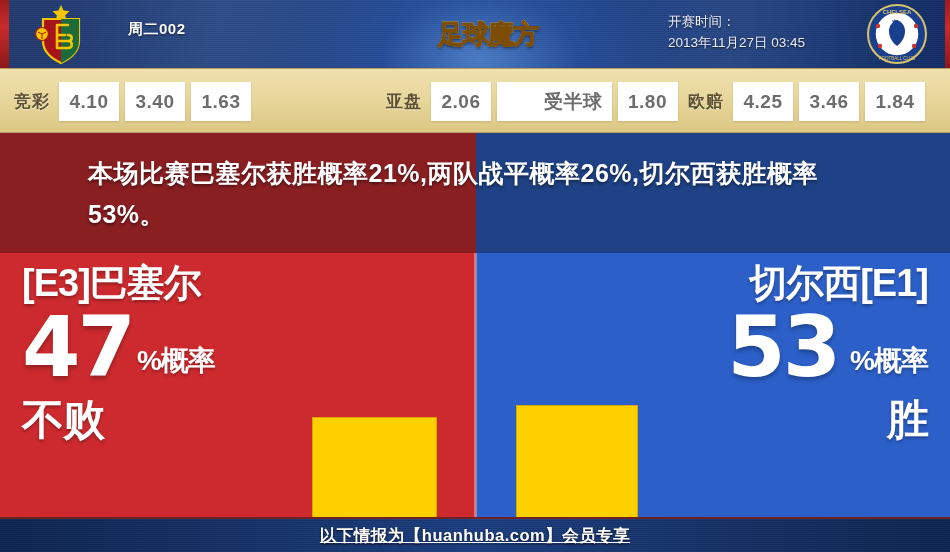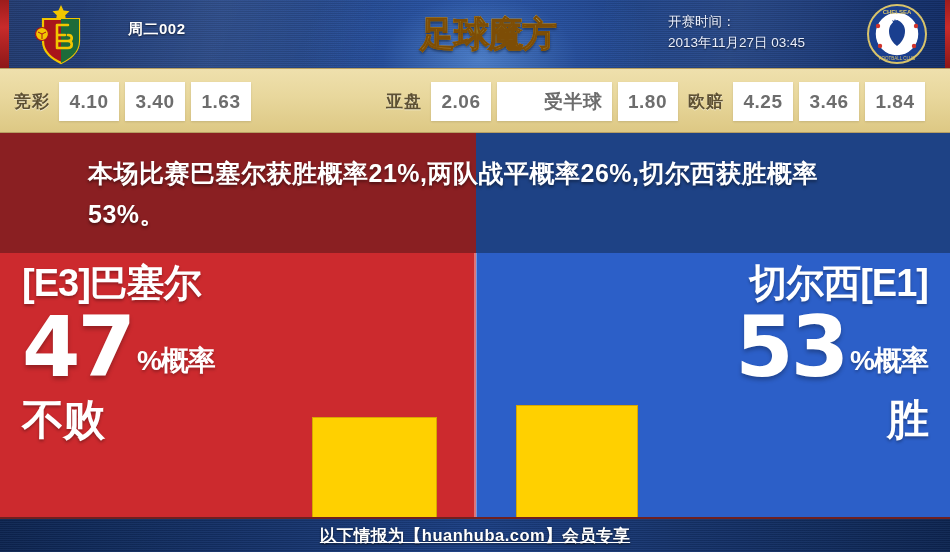--- a/index.html
+++ b/index.html
@@ -58,21 +58,21 @@
   .kickoff {
     position:absolute; left:668px; top:11px; width:220px;
     color:#e9eefc; font-size:13.5px; line-height:21px;
     text-shadow:0 1px 2px rgba(0,0,0,.65);
   }
   .brand {
     position:absolute; left:418px; top:11px; width:140px; height:46px;
     display:flex; align-items:center; justify-content:center;
   }
   .brand-text {
-    font-size:35px; font-weight:bold; letter-spacing:-1px;
+    font-size:26px; font-weight:bold; letter-spacing:-1px;
     background:linear-gradient(180deg,#fff6bd 0%,#ffd94a 38%,#f2a81c 62%,#ffe483 100%);
     -webkit-background-clip:text; background-clip:text; color:transparent;
     -webkit-text-stroke:1px #7d4d06;
     text-shadow:0 2px 3px rgba(0,0,0,.5);
     font-family:"DejaVu Sans","Liberation Sans",sans-serif;
   }
 
   
   .odds-bar {
     position:absolute; left:0; top:68px; width:950px; height:65px;
@@ -148,21 +148,21 @@
 
   .team-name {
     font-size:38px; font-weight:bold; line-height:44px;
     letter-spacing:-1px; text-shadow:0 2px 3px rgba(0,0,0,.3);
     white-space:nowrap;
   }
   .pct-row {
     display:flex; align-items:flex-end; margin-top:4px; line-height:1;
   }
   .team-left .pct-row { justify-content:flex-start; }
-  .team-right .pct-row { justify-content:flex-end; }
+  .team-right .pct-row { justify-content:flex-end;gap:8px; }
   .pct-num {
     font-size:84px; font-weight:bold; line-height:76px;
     letter-spacing:-3px; text-shadow:0 3px 4px rgba(0,0,0,.28);
     font-family:"DejaVu Sans","Liberation Sans",sans-serif;
   }
   .pct-unit {
     font-size:28px; font-weight:bold; padding-bottom:10px; padding-left:4px;
     letter-spacing:-1px; text-shadow:0 2px 3px rgba(0,0,0,.28);
   }
   .verdict {

